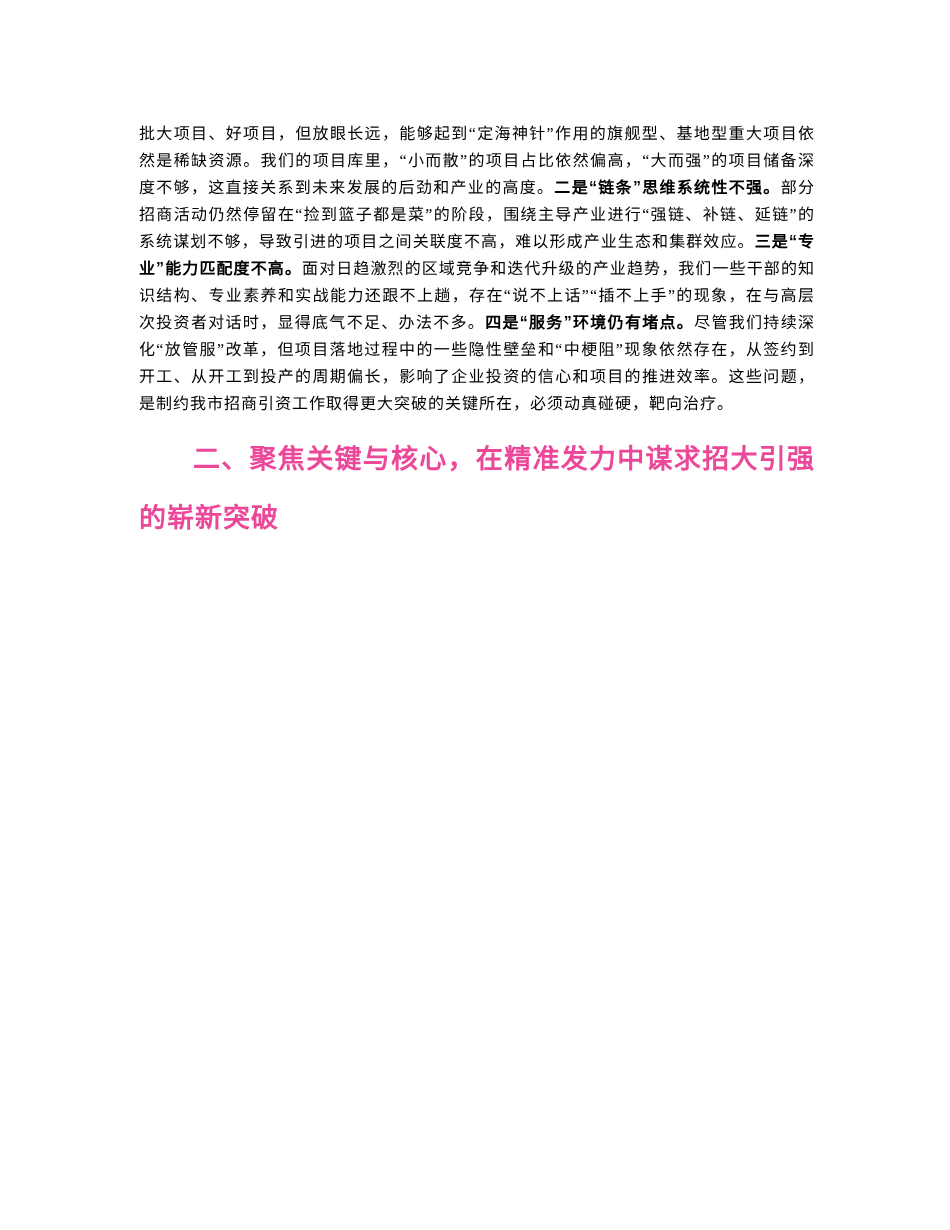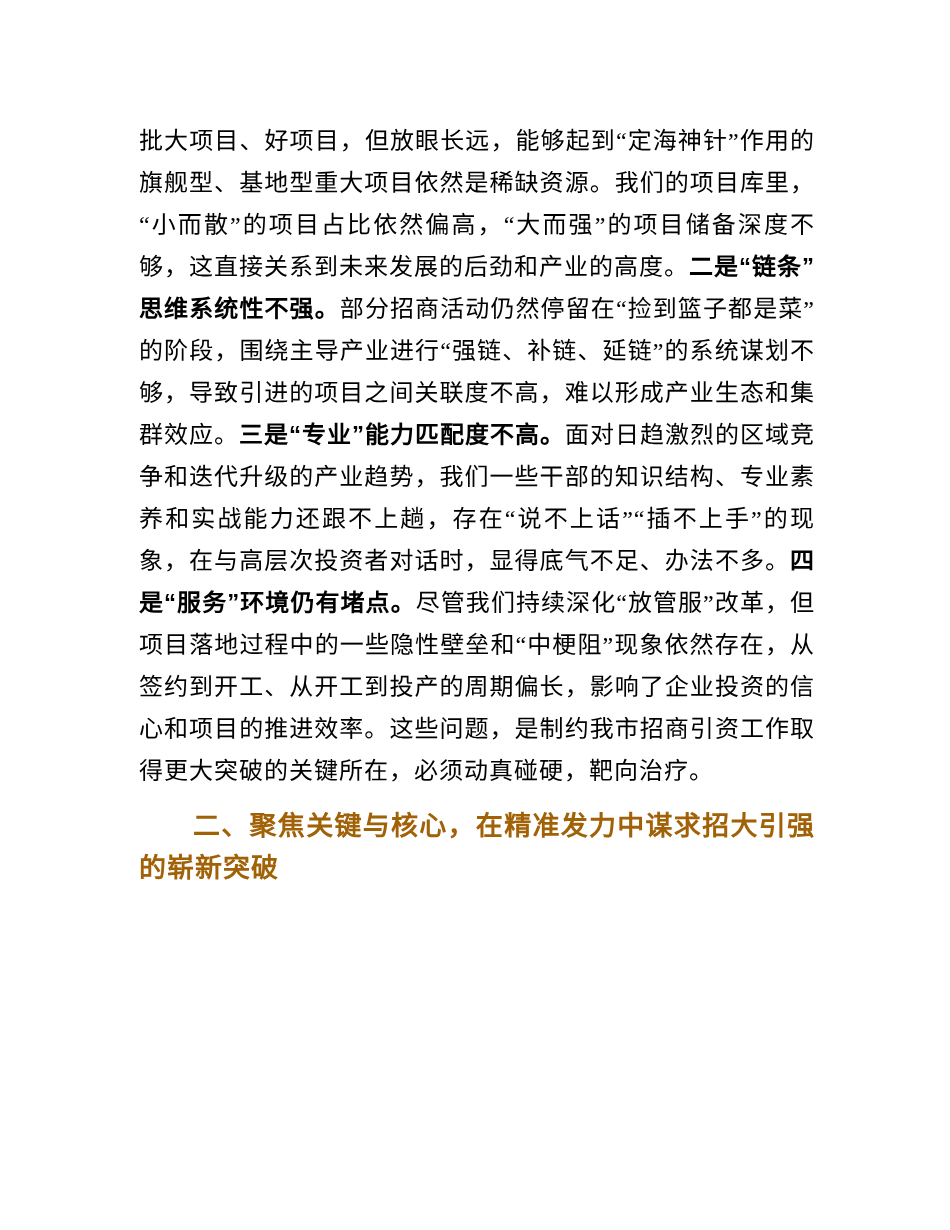--- a/index.html
+++ b/index.html
@@ -17,40 +17,40 @@
   .doc-content {
     position: absolute;
     left: 139px;
     top: 120px;
     width: 676px;
   }
   .body-paragraph {
     margin: 0;
     color: #000000;
     font-family: "Liberation Serif", "DejaVu Serif", serif;
-    font-size: 24px;
-    line-height: 42px;
+    font-size: 16px;
+    line-height: 27px;
     letter-spacing: 1px;
     text-align: justify;
     text-justify: inter-ideograph;
   }
   .run {
     font-weight: normal;
   }
   .bold-run {
     font-weight: 700;
     font-family: "Liberation Sans", "DejaVu Sans", sans-serif;
   }
   .section-heading {
     margin: 13px 0 0 0;
-    color: #a16207;
+    color: #ec4899;
     font-family: "Liberation Sans", "DejaVu Sans", sans-serif;
     font-weight: 700;
     font-size: 27px;
-    line-height: 42px;
+    line-height: 59px;
     letter-spacing: 1px;
     text-indent: 2em;
     text-align: justify;
     text-justify: inter-ideograph;
   }
 </style>
 </head>
 <body>
 
 <div class="page">

